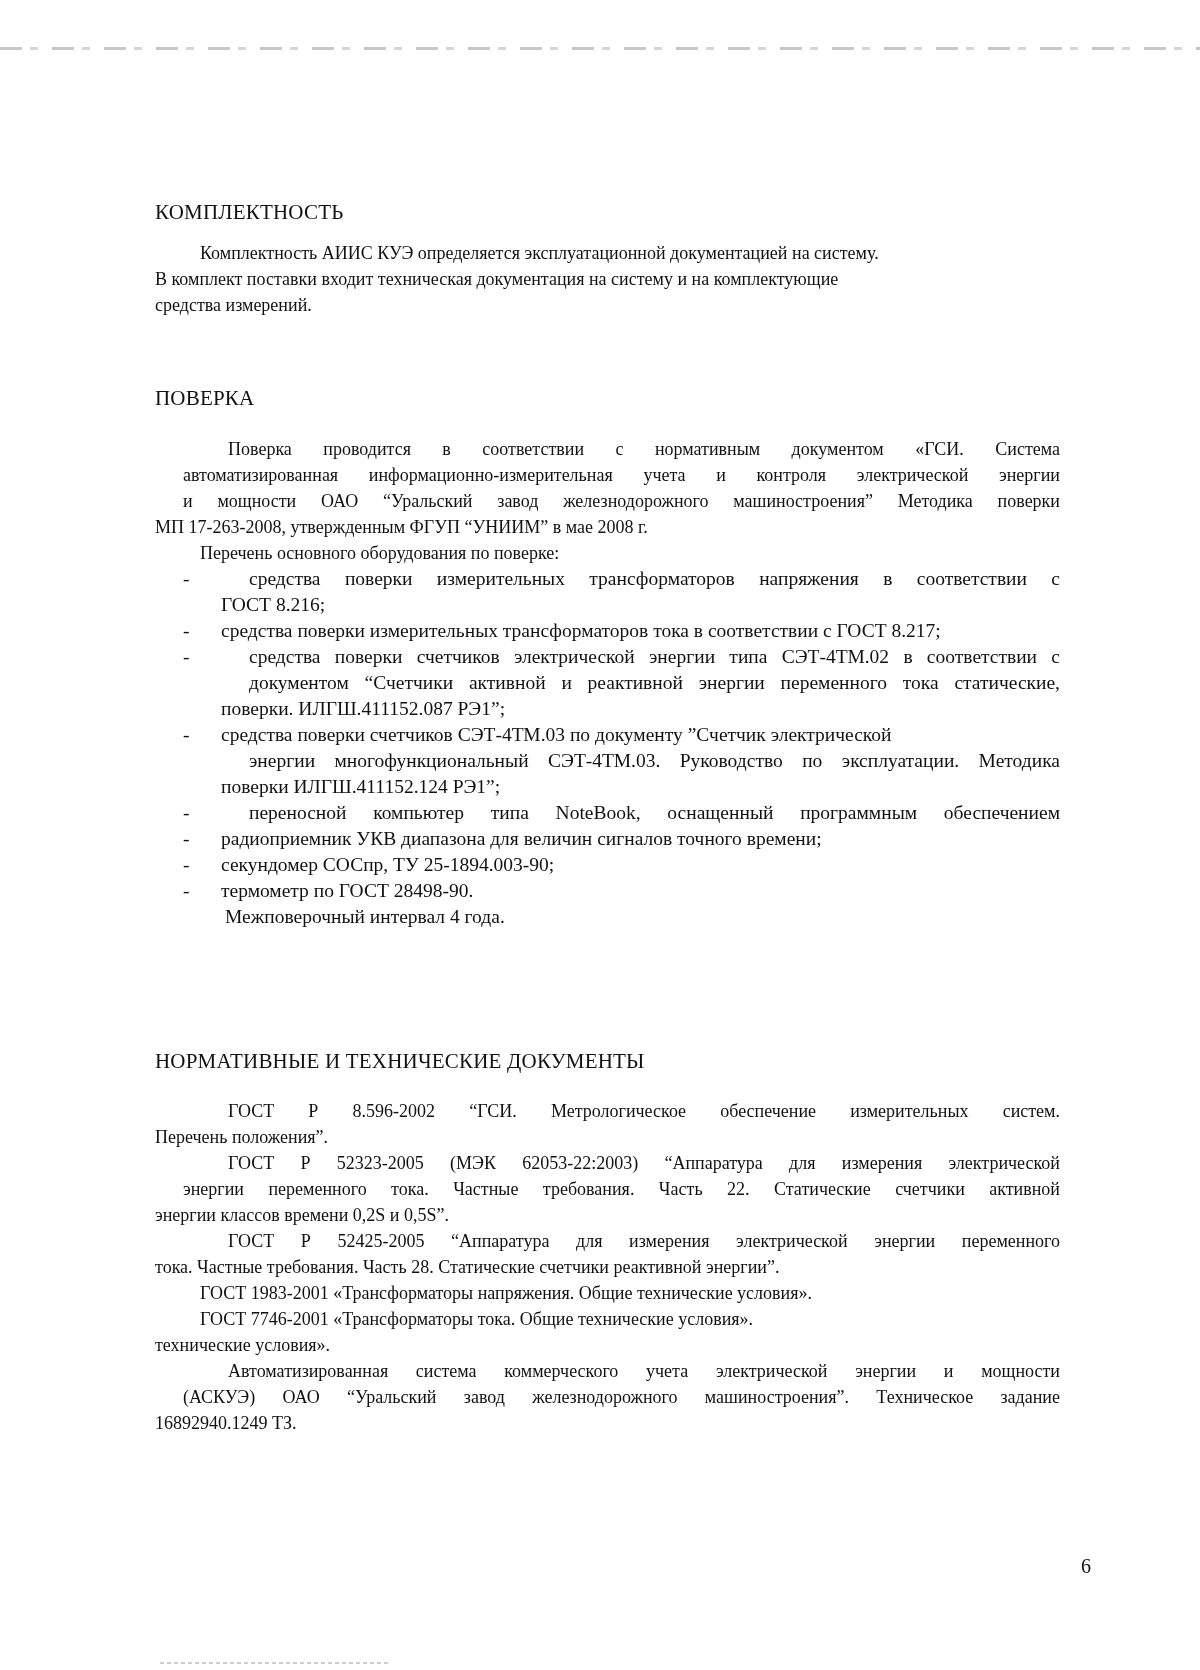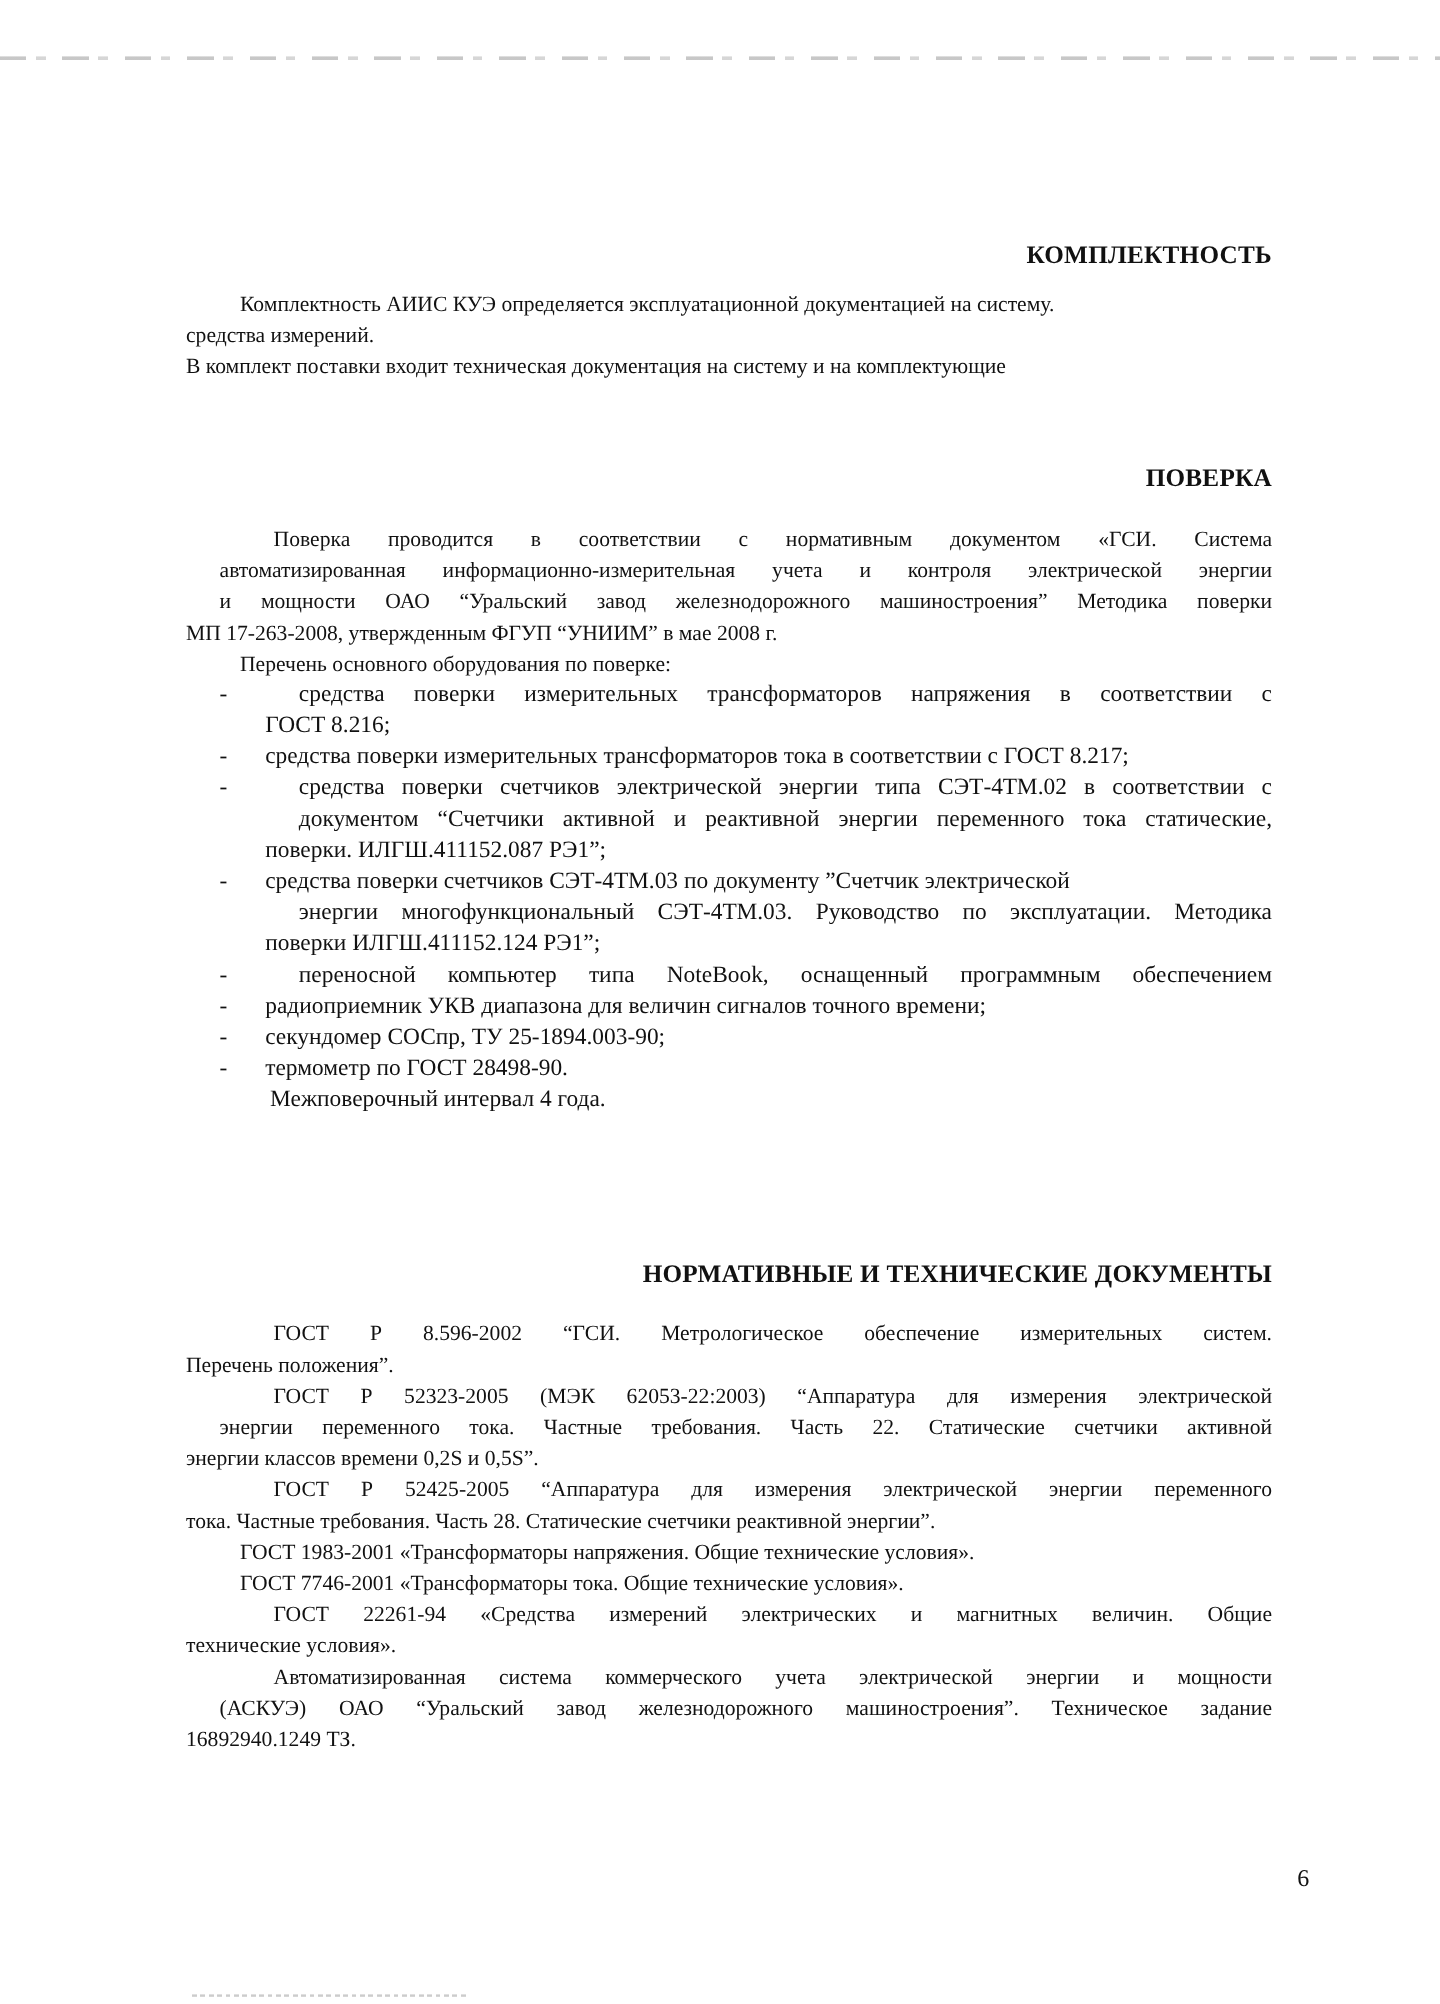--- a/index.html
+++ b/index.html
@@ -13,22 +13,22 @@
     background: repeating-linear-gradient(90deg, #9a9a9a 0 22px, transparent 22px 30px, #b5b5b5 30px 38px, transparent 38px 52px);
     opacity: 0.55;
   }
   .scan-line-bottom {
     position: absolute; left: 160px; top: 1662px; width: 230px; height: 2px;
     background: repeating-linear-gradient(90deg, #aaa 0 4px, transparent 4px 7px);
     opacity: 0.6;
   }
   .page { position: absolute; left: 155px; top: 0; width: 905px; }
   .heading {
-    position: absolute; left: 0; width: 905px; text-align: right;
-    font-weight: bold; font-size: 21px; letter-spacing: 0.2px;
+    position: absolute; left: 0; width: 905px; text-align: left;
+    font-weight: normal; font-size: 21px; letter-spacing: 0.2px;
   }
   .para {
     position: absolute; left: 0; width: 905px;
     font-size: 18px; line-height: 26px; text-align: justify;
   }
   .para .ln { display: block; height: 26px; white-space: nowrap; }
   .ln.just { text-align: justify; text-align-last: justify; white-space: normal; margin-left: 28px; }
   .indent { padding-left: 45px; }
   .list {
     position: absolute; left: 0; width: 905px;
@@ -44,22 +44,22 @@
 </head>
 <body>
 
 <div class="scan-line"></div>
 
 <div class="page">
 
   <div class="heading" style="top:200px">КОМПЛЕКТНОСТЬ</div>
   <div class="para" style="top:240px">
     <span class="ln indent">Комплектность АИИС КУЭ определяется эксплуатационной документацией на систему.</span>
+    <span class="ln">В комплект поставки входит техническая документация на систему и на комплектующие</span>
     <span class="ln">средства измерений.</span>
-    <span class="ln">В комплект поставки входит техническая документация на систему и на комплектующие</span>
   </div>
 
   <div class="heading" style="top:386px">ПОВЕРКА</div>
   <div class="para" style="top:436px">
     <span class="ln indent just">Поверка проводится в соответствии с нормативным  документом «ГСИ. Система</span>
     <span class="ln just">автоматизированная информационно-измерительная учета и контроля  электрической энергии</span>
     <span class="ln just">и мощности ОАО  “Уральский завод железнодорожного машиностроения” Методика поверки</span>
     <span class="ln">МП 17-263-2008,  утвержденным ФГУП “УНИИМ” в мае 2008 г.</span>
     <span class="ln indent">Перечень основного оборудования по поверке:</span>
   </div>
@@ -111,21 +111,20 @@
   <div class="para" style="top:1098px">
     <span class="ln indent just">ГОСТ Р 8.596-2002 “ГСИ. Метрологическое обеспечение измерительных систем.</span>
     <span class="ln">Перечень положения”.</span>
     <span class="ln indent just">ГОСТ Р 52323-2005 (МЭК 62053-22:2003) “Аппаратура для измерения электрической</span>
     <span class="ln just">энергии переменного тока. Частные требования. Часть 22. Статические счетчики активной</span>
     <span class="ln">энергии классов времени 0,2S и 0,5S”.</span>
     <span class="ln indent just">ГОСТ Р 52425-2005  “Аппаратура для измерения электрической энергии переменного</span>
     <span class="ln">тока. Частные требования. Часть 28. Статические счетчики реактивной энергии”.</span>
     <span class="ln indent">ГОСТ 1983-2001 «Трансформаторы напряжения. Общие технические условия».</span>
     <span class="ln indent">ГОСТ 7746-2001 «Трансформаторы  тока. Общие технические условия».</span>
-    <span class="ln indent just">ГОСТ 22261-94 «Средства измерений электрических и магнитных величин. Общие</span>
     <span class="ln">технические условия».</span>
     <span class="ln indent just">Автоматизированная система коммерческого учета электрической энергии и мощности</span>
     <span class="ln just">(АСКУЭ) ОАО “Уральский завод железнодорожного машиностроения”. Техническое задание</span>
     <span class="ln">16892940.1249 ТЗ.</span>
   </div>
 </div>
 
 <div class="page-number">6</div>
 <div class="scan-line-bottom"></div>
 

